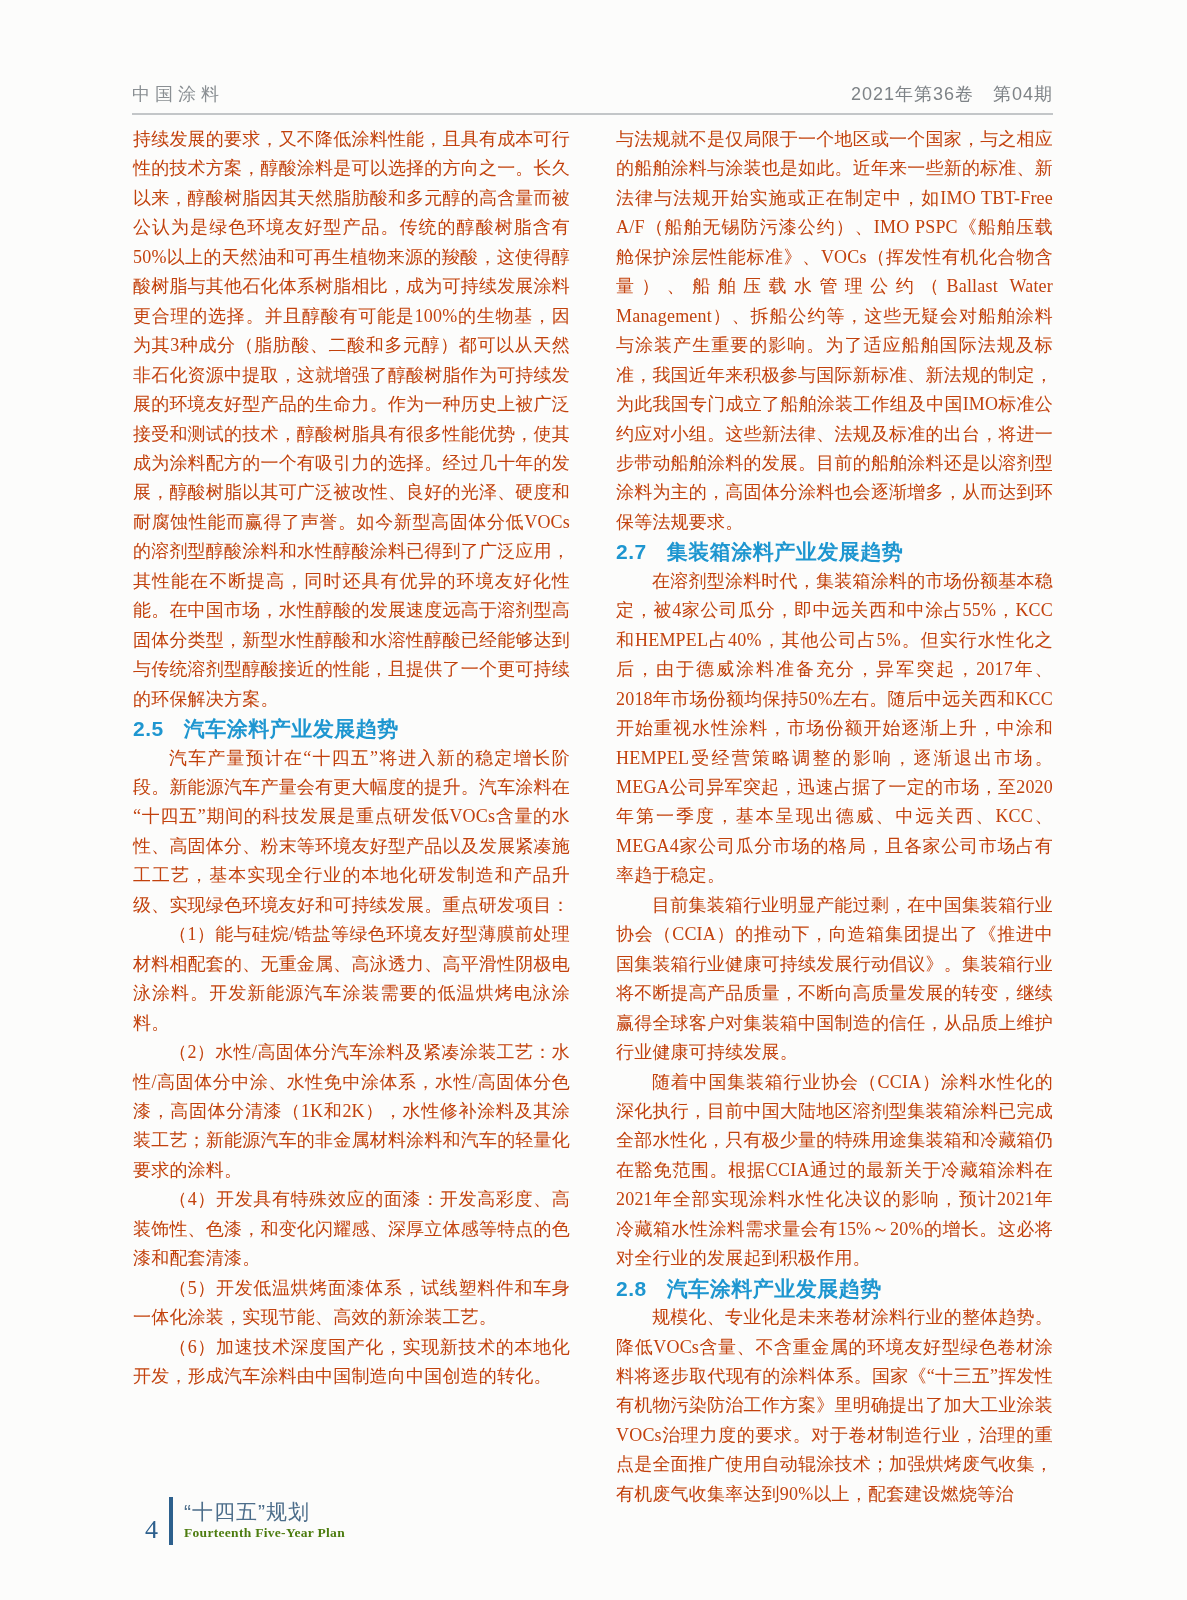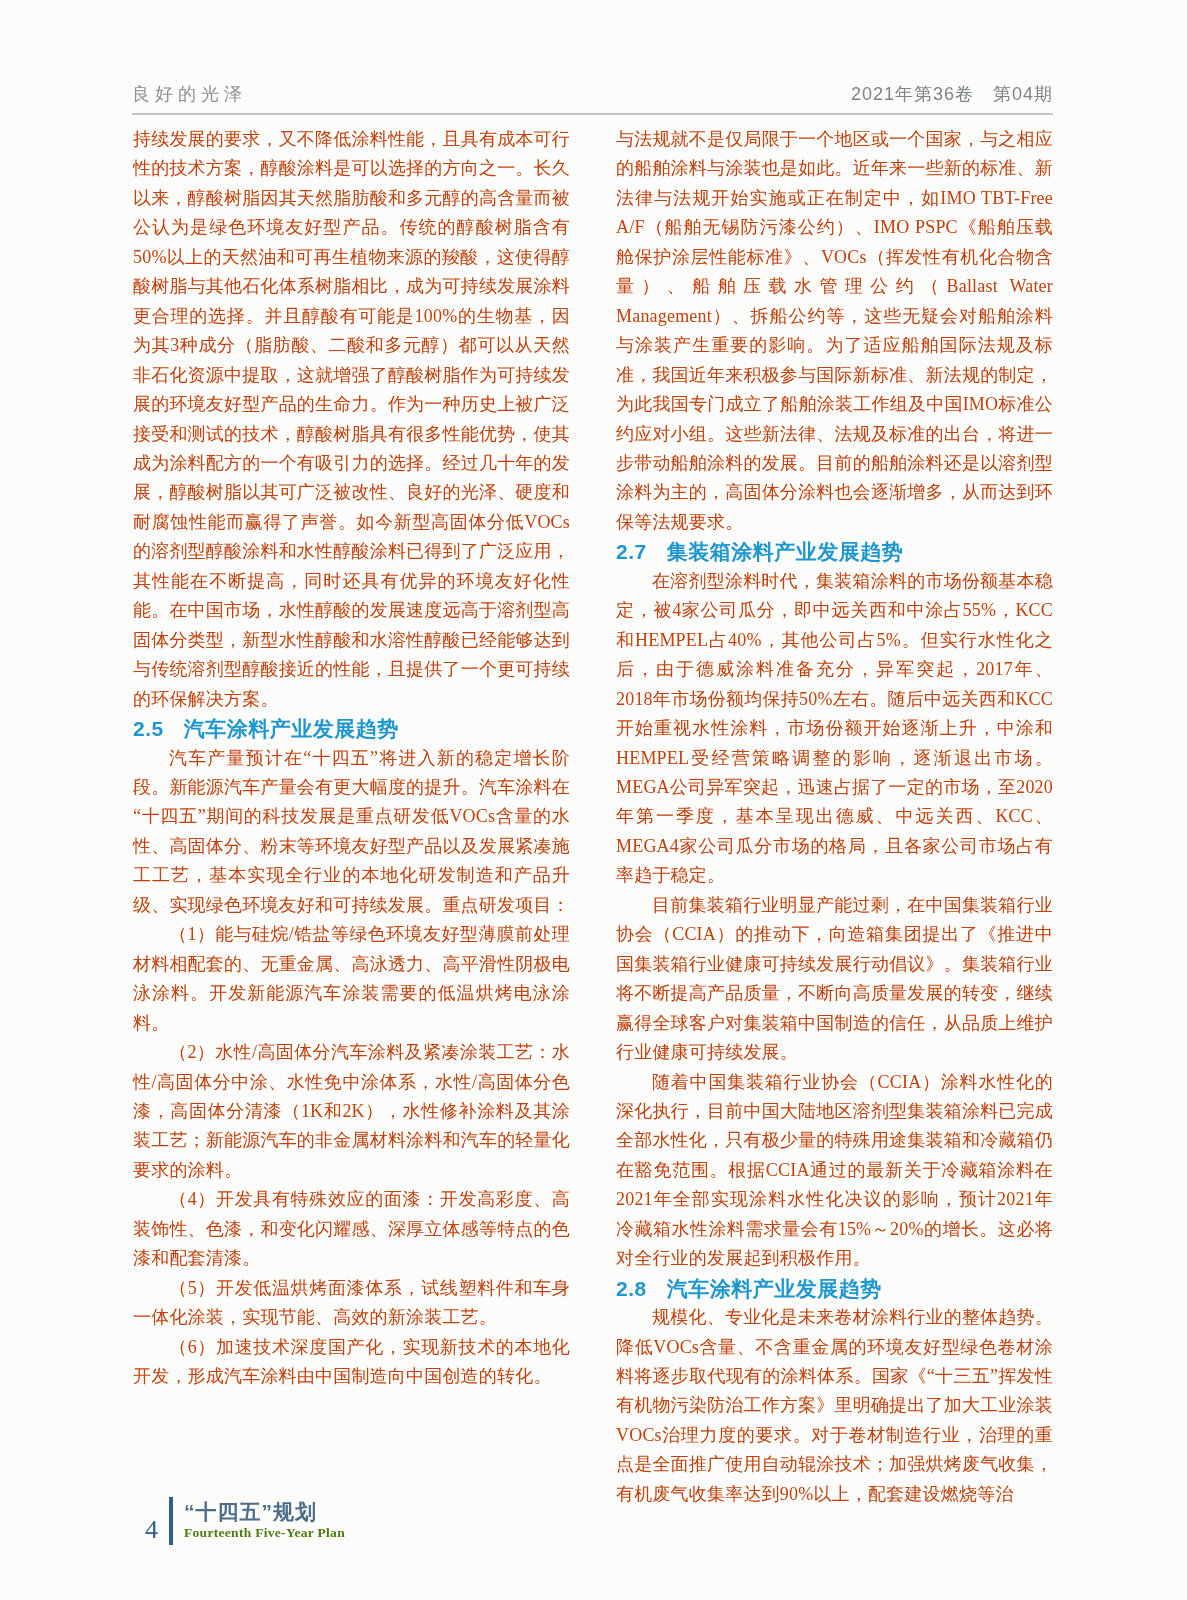--- a/index.html
+++ b/index.html
@@ -59,34 +59,34 @@
     margin-right: 11px;
     align-self: flex-end;
     line-height: 1.1;
   }
   .footer-divider {
     width: 4px; height: 48px; background: #2d608d; margin-right: 11px;
   }
   .footer-text { display: flex; flex-direction: column; justify-content: center; }
   .footer-plan-cn {
     font-family: "Liberation Sans", "DejaVu Sans", sans-serif;
-    font-weight: bold; font-size: 21px; color: #4c6d8a;
+    font-weight: normal; font-size: 21px; color: #4c6d8a;
     line-height: 1.15; letter-spacing: 1px;
   }
   .footer-plan-en {
     font-family: "Liberation Serif", "DejaVu Serif", serif;
     font-weight: bold; font-size: 13.5px; color: #4d7c0f;
     line-height: 1.3; letter-spacing: 0.3px;
   }
 </style>
 </head>
 <body>
 
 <div class="page-header">
-  <span class="journal-name">良好的光泽</span>
+  <span class="journal-name">中国涂料</span>
   <span class="issue-info">2021年第36卷　第04期</span>
 </div>
 
 <div class="content">
   <div class="column">
       <p class="para">持续发展的要求，又不降低涂料性能，且具有成本可行性的技术方案，醇酸涂料是可以选择的方向之一。长久以来，醇酸树脂因其天然脂肪酸和多元醇的高含量而被公认为是绿色环境友好型产品。传统的醇酸树脂含有50%以上的天然油和可再生植物来源的羧酸，这使得醇酸树脂与其他石化体系树脂相比，成为可持续发展涂料更合理的选择。并且醇酸有可能是100%的生物基，因为其3种成分（脂肪酸、二酸和多元醇）都可以从天然非石化资源中提取，这就增强了醇酸树脂作为可持续发展的环境友好型产品的生命力。作为一种历史上被广泛接受和测试的技术，醇酸树脂具有很多性能优势，使其成为涂料配方的一个有吸引力的选择。经过几十年的发展，醇酸树脂以其可广泛被改性、良好的光泽、硬度和耐腐蚀性能而赢得了声誉。如今新型高固体分低VOCs的溶剂型醇酸涂料和水性醇酸涂料已得到了广泛应用，其性能在不断提高，同时还具有优异的环境友好化性能。在中国市场，水性醇酸的发展速度远高于溶剂型高固体分类型，新型水性醇酸和水溶性醇酸已经能够达到与传统溶剂型醇酸接近的性能，且提供了一个更可持续的环保解决方案。</p>
       <div class="sec-head"><span class="sec-num">2.5</span><span class="sec-title">汽车涂料产业发展趋势</span></div>
       <p class="para indent">汽车产量预计在“十四五”将进入新的稳定增长阶段。新能源汽车产量会有更大幅度的提升。汽车涂料在“十四五”期间的科技发展是重点研发低VOCs含量的水性、高固体分、粉末等环境友好型产品以及发展紧凑施工工艺，基本实现全行业的本地化研发制造和产品升级、实现绿色环境友好和可持续发展。重点研发项目：</p>
       <p class="para indent">（1）能与硅烷/锆盐等绿色环境友好型薄膜前处理材料相配套的、无重金属、高泳透力、高平滑性阴极电泳涂料。开发新能源汽车涂装需要的低温烘烤电泳涂料。</p>
       <p class="para indent">（2）水性/高固体分汽车涂料及紧凑涂装工艺：水性/高固体分中涂、水性免中涂体系，水性/高固体分色漆，高固体分清漆（1K和2K），水性修补涂料及其涂装工艺；新能源汽车的非金属材料涂料和汽车的轻量化要求的涂料。</p>

